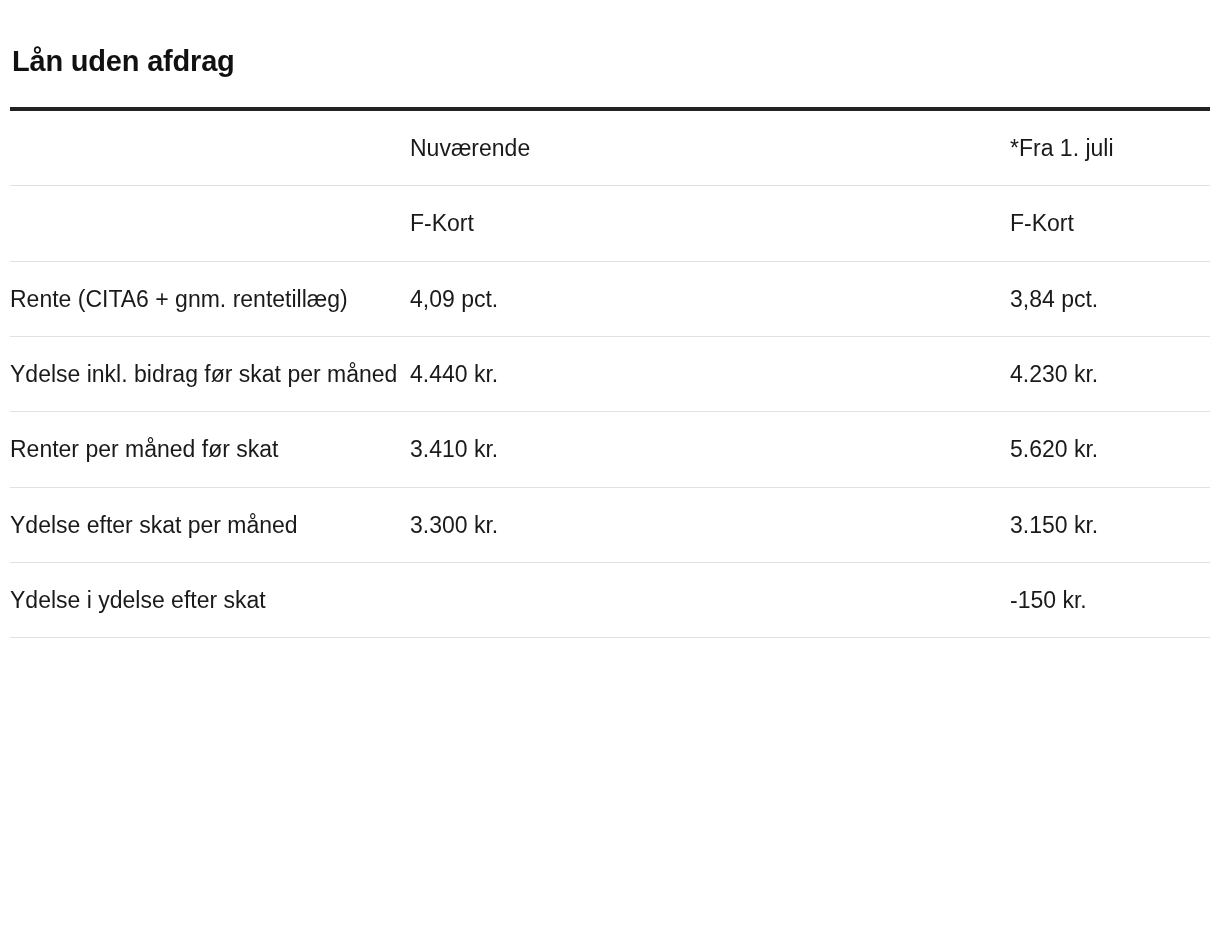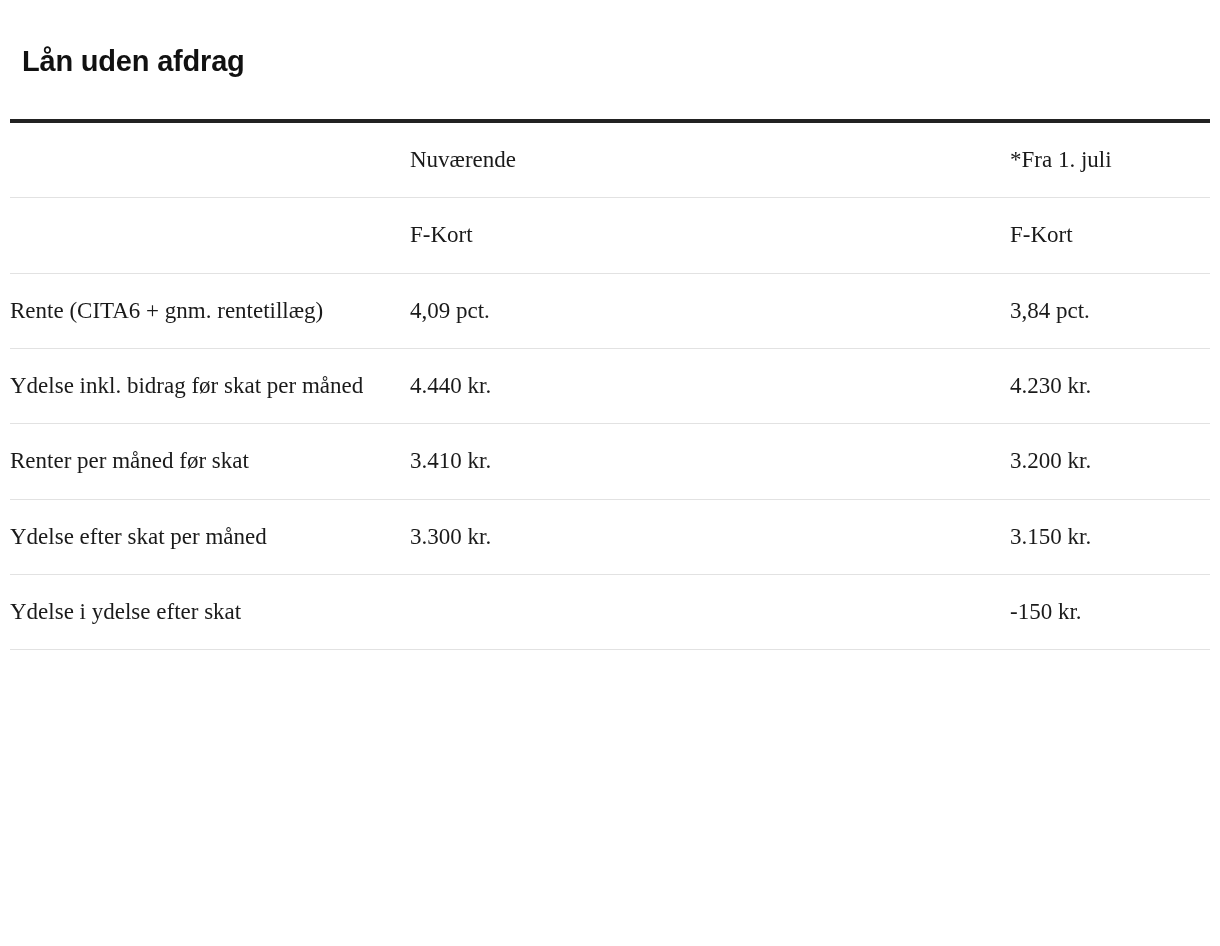--- a/index.html
+++ b/index.html
@@ -19,30 +19,29 @@
     height: 946px;
     box-sizing: border-box;
     padding: 0 10px;
     position: relative;
   }
   .title {
     font-size: 29px;
     font-weight: bold;
     letter-spacing: -0.2px;
     color: #111111;
-    margin: 44px 0 0 10px;
+    margin: 44px 0 0 0;
     padding: 0 0 0 2px;
     line-height: 1.2;
   }
   table.data-table {
     width: 1200px;
     border-collapse: collapse;
-    margin-top: 40px;
+    margin-top: 28px;
     table-layout: fixed;
-    font-family: Liberation Serif, serif;
   }
   table.data-table tr.head-rule > td,
   table.data-table tr.head-rule > th {
     border-top: 4px solid #222222;
   }
   table.data-table td, table.data-table th {
     text-align: left;
     vertical-align: middle;
     font-size: 23px;
     font-weight: normal;
@@ -91,21 +90,21 @@
 
       <tr>
         <td class="col-label cell-label">Ydelse inkl. bidrag før skat per måned</td>
         <td class="col-now cell-val">4.440 kr.</td>
         <td class="col-fut cell-val">4.230 kr.</td>
       </tr>
 
       <tr>
         <td class="col-label cell-label">Renter per måned før skat</td>
         <td class="col-now cell-val">3.410 kr.</td>
-        <td class="col-fut cell-val">3.200 kr.</td>
+        <td class="col-fut cell-val">5.620 kr.</td>
       </tr>
 
       <tr>
         <td class="col-label cell-label">Ydelse efter skat per måned</td>
         <td class="col-now cell-val">3.300 kr.</td>
         <td class="col-fut cell-val">3.150 kr.</td>
       </tr>
 
       <tr>
         <td class="col-label cell-label">Ydelse i ydelse efter skat</td>

